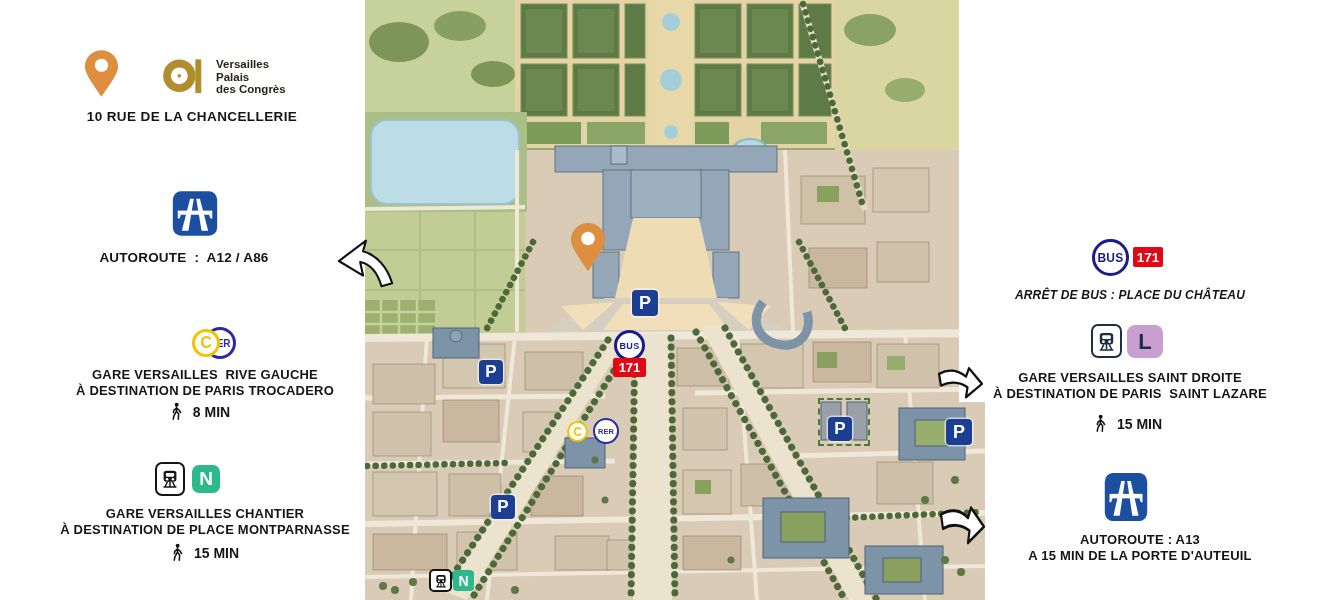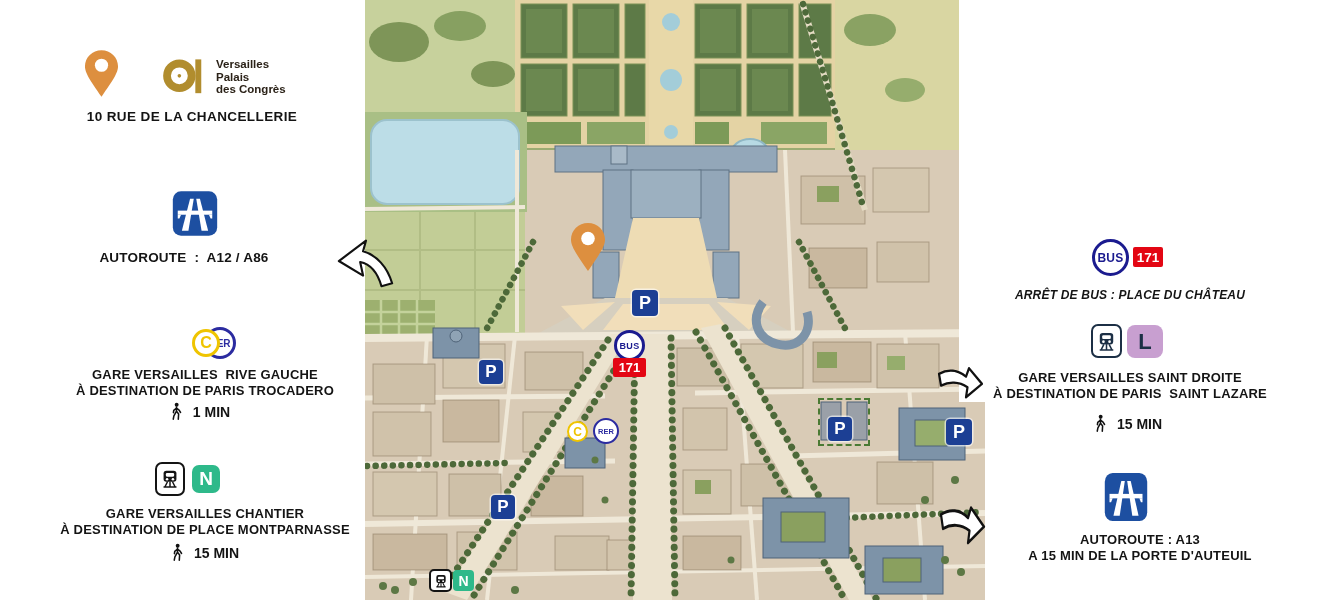--- a/index.html
+++ b/index.html
@@ -275,21 +275,21 @@
   <div class="abs badge-circle badge-c" style="left:192px; top:329px; width:28px; height:28px; font-size:16px;">C</div>
   <div class="abs lbl-lines" style="left:45px; top:367px; width:320px;">
     <div class="ln">GARE VERSAILLES  RIVE GAUCHE</div>
     <div class="ln">À DESTINATION DE PARIS TROCADERO</div>
   </div>
   <div class="abs walk-row" style="left:120px; top:402px; width:160px;">
     <svg viewBox="0 0 16 22" width="13" height="19">
       <circle cx="8.2" cy="2.6" r="2.4" fill="#111"></circle>
       <path d="M8,5.6 L8,10.5 M8,6.8 L4.6,9.6 L4.2,12.5 M8,6.8 L11.2,9.4 L13,12.2 M8,10.5 L4.8,16.5 L4,20.5 M8,10.5 L10.6,14 L10.2,20.5" stroke="#111" stroke-width="1.9" fill="none" stroke-linecap="round" stroke-linejoin="round"></path>
     </svg>
-    <span>1 MIN</span>
+    <span>8 MIN</span>
   </div>
 
   <div class="abs badge-train" style="left:155px; top:462px; width:30px; height:34px;">
     <svg viewBox="0 0 24 24" width="22" height="22">
       <rect x="5" y="3" width="14" height="12" rx="3" fill="currentColor"></rect>
       <rect x="7.5" y="5.5" width="9" height="4" rx="1.2" fill="#fff"></rect>
       <circle cx="8.8" cy="12.2" r="1.4" fill="#fff"></circle>
         <circle cx="15.2" cy="12.2" r="1.4" fill="#fff"></circle>
       <path d="M9,15.5 L6.5,20.5 M15,15.5 L17.5,20.5 M5.5,20.8 L18.5,20.8 M12,15.5 L12,20.5" stroke="currentColor" stroke-width="1.6" fill="none" stroke-linecap="round"></path>
     </svg>

